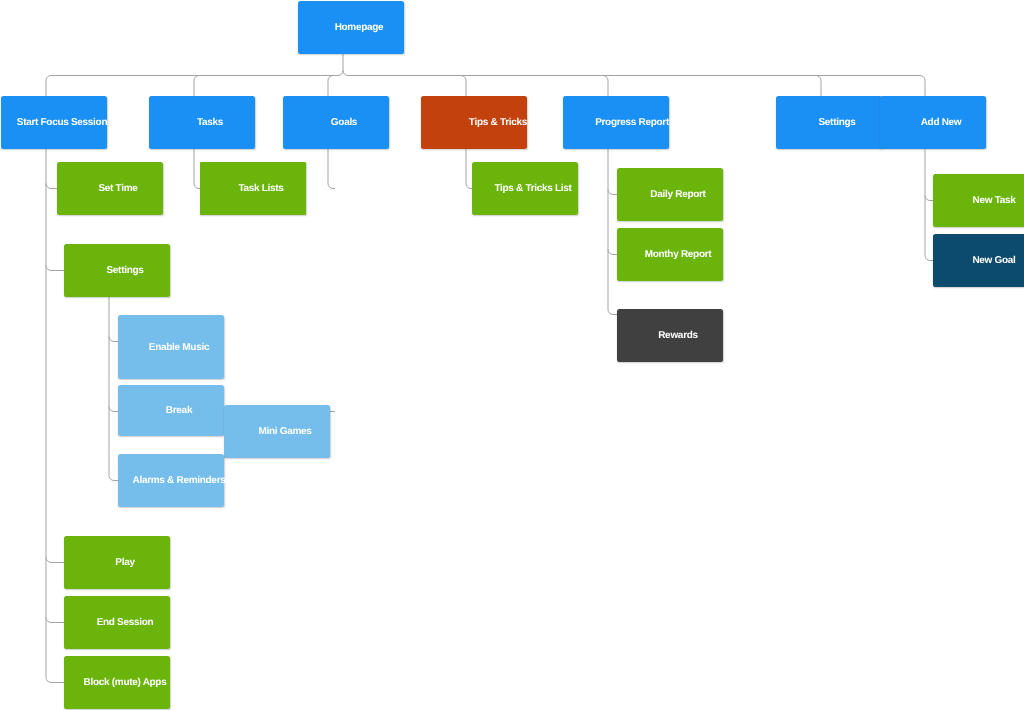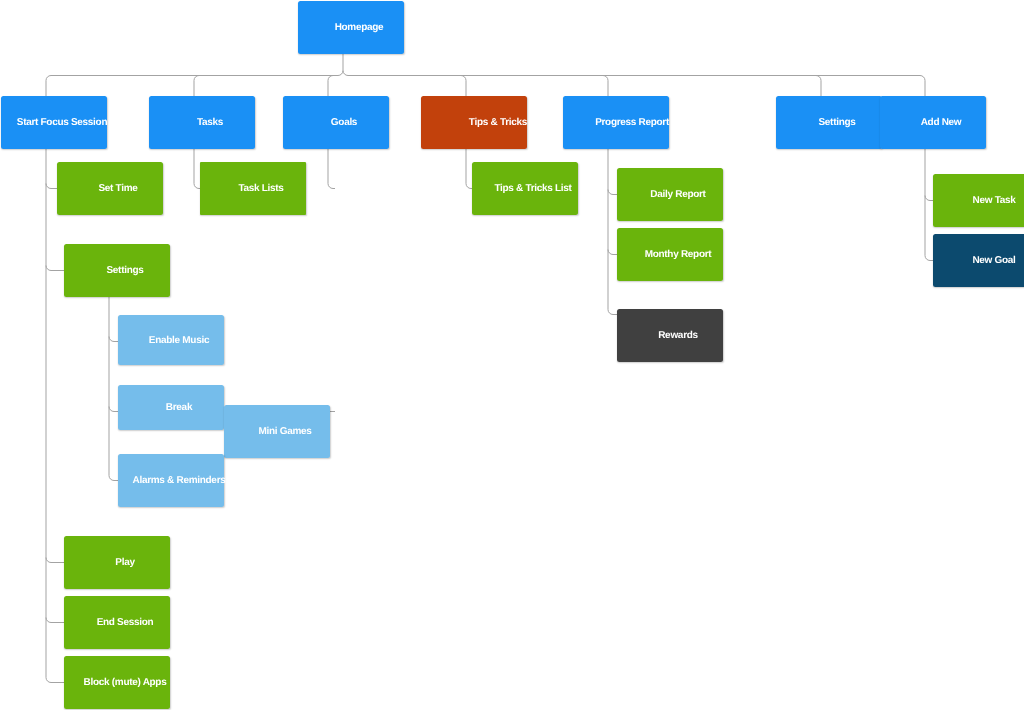--- a/index.html
+++ b/index.html
@@ -103,24 +103,24 @@
   </div>
   <div class="node n-green" style="left: 933px; top: 174px; width: 90px; height: 53px; background: rgb(106, 180, 12); border-radius: 2.5px;">
     <span class="node-label">New Task</span>
   </div>
   <div class="node n-green" style="left: 933px; top: 234px; width: 90px; height: 53px; background: #0c4a6e; border-radius: 2.5px;">
     <span class="node-label">New Goal</span>
   </div>
   <div class="node n-green" style="left: 64px; top: 244px; width: 90px; height: 53px; background: rgb(106, 180, 12); border-radius: 2.5px;">
     <span class="node-label">Settings</span>
   </div>
-  <div class="node n-lightblue" style="left: 118px; top: 315px; width: 90px; height: 50px; background: rgb(117, 189, 235); border-radius: 2.5px;">
+  <div class="node n-lightblue" style="left: 118px; top: 315px; width: 90px; height: 64px; background: rgb(117, 189, 235); border-radius: 2.5px;">
     <span class="node-label">Enable Music</span>
   </div>
-  <div class="node n-lightblue" style="left: 118px; top: 385px; width: 90px; height: 45px; background: rgb(117, 189, 235); border-radius: 2.5px;">
+  <div class="node n-lightblue" style="left: 118px; top: 385px; width: 90px; height: 51px; background: rgb(117, 189, 235); border-radius: 2.5px;">
     <span class="node-label">Break</span>
   </div>
   <div class="node n-lightblue" style="left: 224px; top: 385px; width: 90px; height: 53px; background: rgb(117, 189, 235); border-radius: 2.5px; margin-top: 20px;">
     <span class="node-label">Mini Games</span>
   </div>
   <div class="node n-lightblue" style="left: 118px; top: 454px; width: 90px; height: 53px; background: rgb(117, 189, 235); border-radius: 2.5px;">
     <span class="node-label">Alarms &amp; Reminders</span>
   </div>
   <div class="node n-green" style="left: 64px; top: 536px; width: 90px; height: 53px; background: rgb(106, 180, 12); border-radius: 2.5px;">
     <span class="node-label">Play</span>

